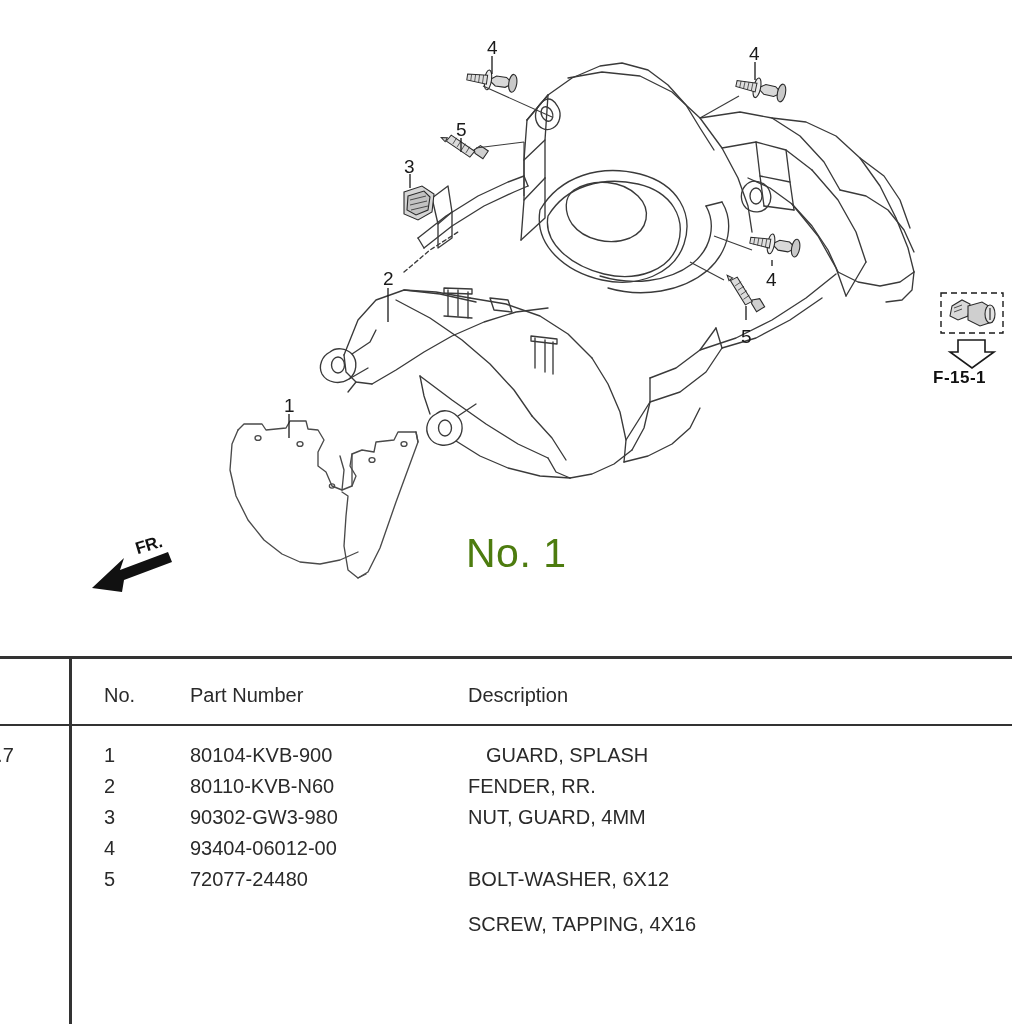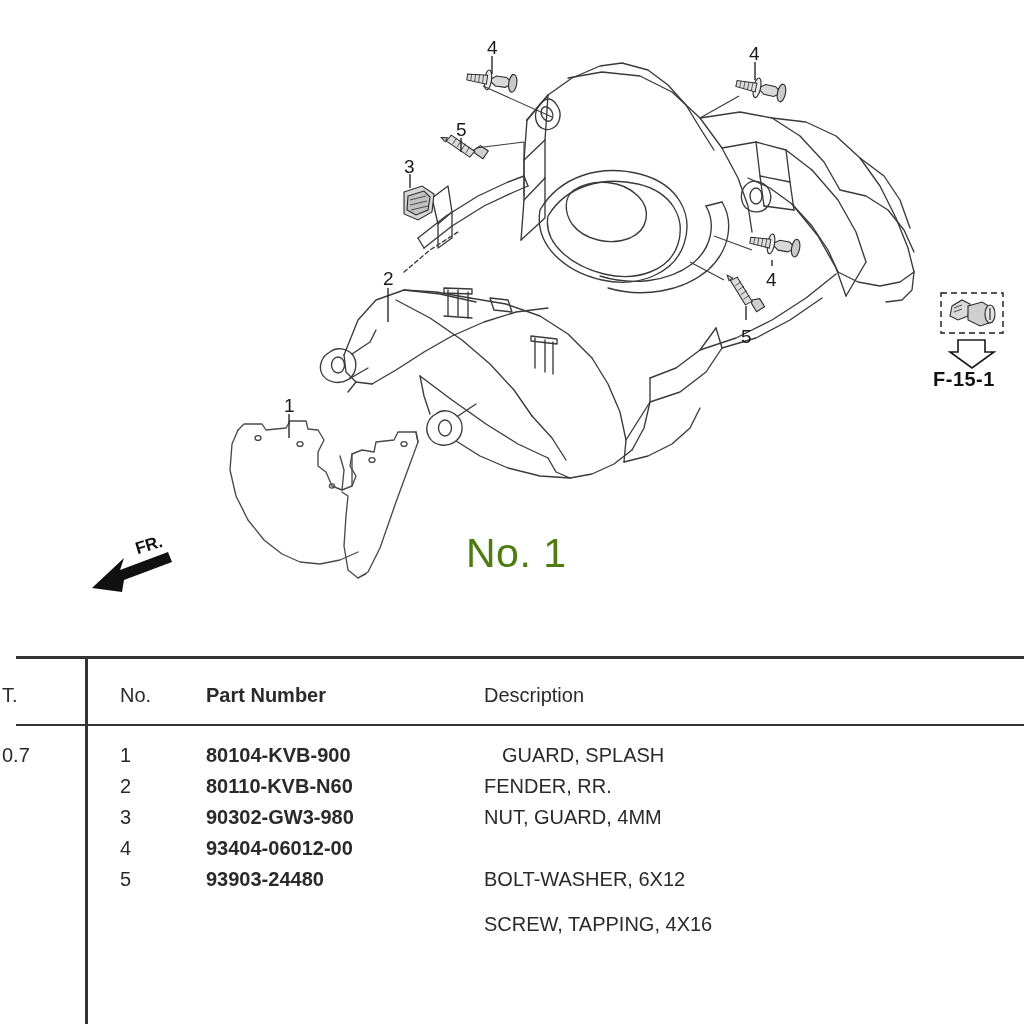--- a/index.html
+++ b/index.html
@@ -60,30 +60,30 @@
     transform: rotate(-17deg);
     transform-origin: left top;
     letter-spacing: 0px;
   }
 
   #ref-label {
     position: absolute;
     left: 933px;
     top: 368px;
     font-family: "Liberation Sans", sans-serif;
-    font-size: 20px;
+    font-size: 17px;
     font-weight: bold;
     color: #111111;
     letter-spacing: 0.5px;
   }
 
   
   #parts-table {
     position: absolute;
-    left: 16px;
+    left: 0;
     top: 640px;
     width: 910px;
     height: 384px;
   }
   .tbl-line-h {
     position: absolute;
     background: #333333;
   }
   .tbl-line-v {
     position: absolute;
@@ -95,21 +95,21 @@
     color: #2a2a2a;
     white-space: nowrap;
   }
   .row-cell {
     position: absolute;
     font-size: 20px;
     color: #2a2a2a;
     white-space: nowrap;
   }
   .col-no   { left: 104px; }
-  .col-pn   { left: 190px; font-weight: bold; }
+  .col-pn   { left: 190px; }
   .col-desc { left: 468px; }
   .col-wt   { left: -14px; }
 </style>
 </head>
 <body>
 
 <div id="diagram-area">
 
   <svg id="diagram-svg" width="1024" height="640" viewBox="0 0 1024 640">
     <defs>
@@ -371,16 +371,16 @@
     <div class="row-cell col-pn" style="top:166px;">90302-GW3-980</div>
     <div class="row-cell col-desc" style="top:166px;">NUT, GUARD, 4MM</div>
   </div>
   <div>
     <div class="row-cell col-no" style="top:197px;">4</div>
     <div class="row-cell col-pn" style="top:197px;">93404-06012-00</div>
     <div class="row-cell col-desc" style="top:197px;margin-top:31px;">BOLT-WASHER, 6X12</div>
   </div>
   <div>
     <div class="row-cell col-no" style="top:228px;">5</div>
-    <div class="row-cell col-pn" style="top:228px;">93903-24480</div>
+    <div class="row-cell col-pn" style="top:228px;">72077-24480</div>
     <div class="row-cell col-desc" style="top:228px;margin-top:45px;">SCREW, TAPPING, 4X16</div>
   </div>
 </div>
 
 </body></html>

